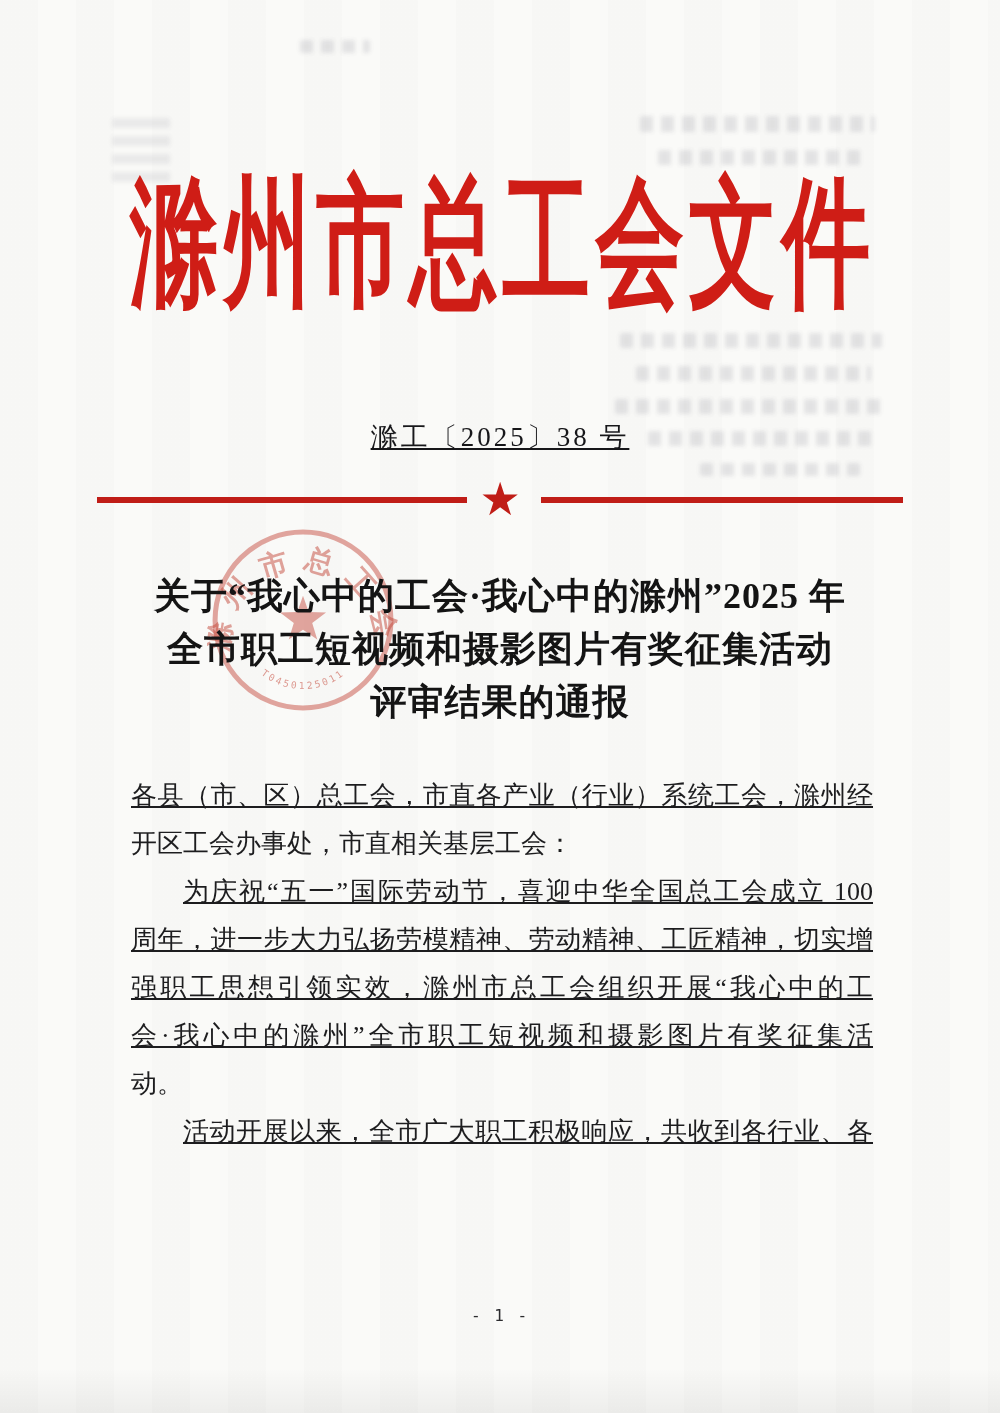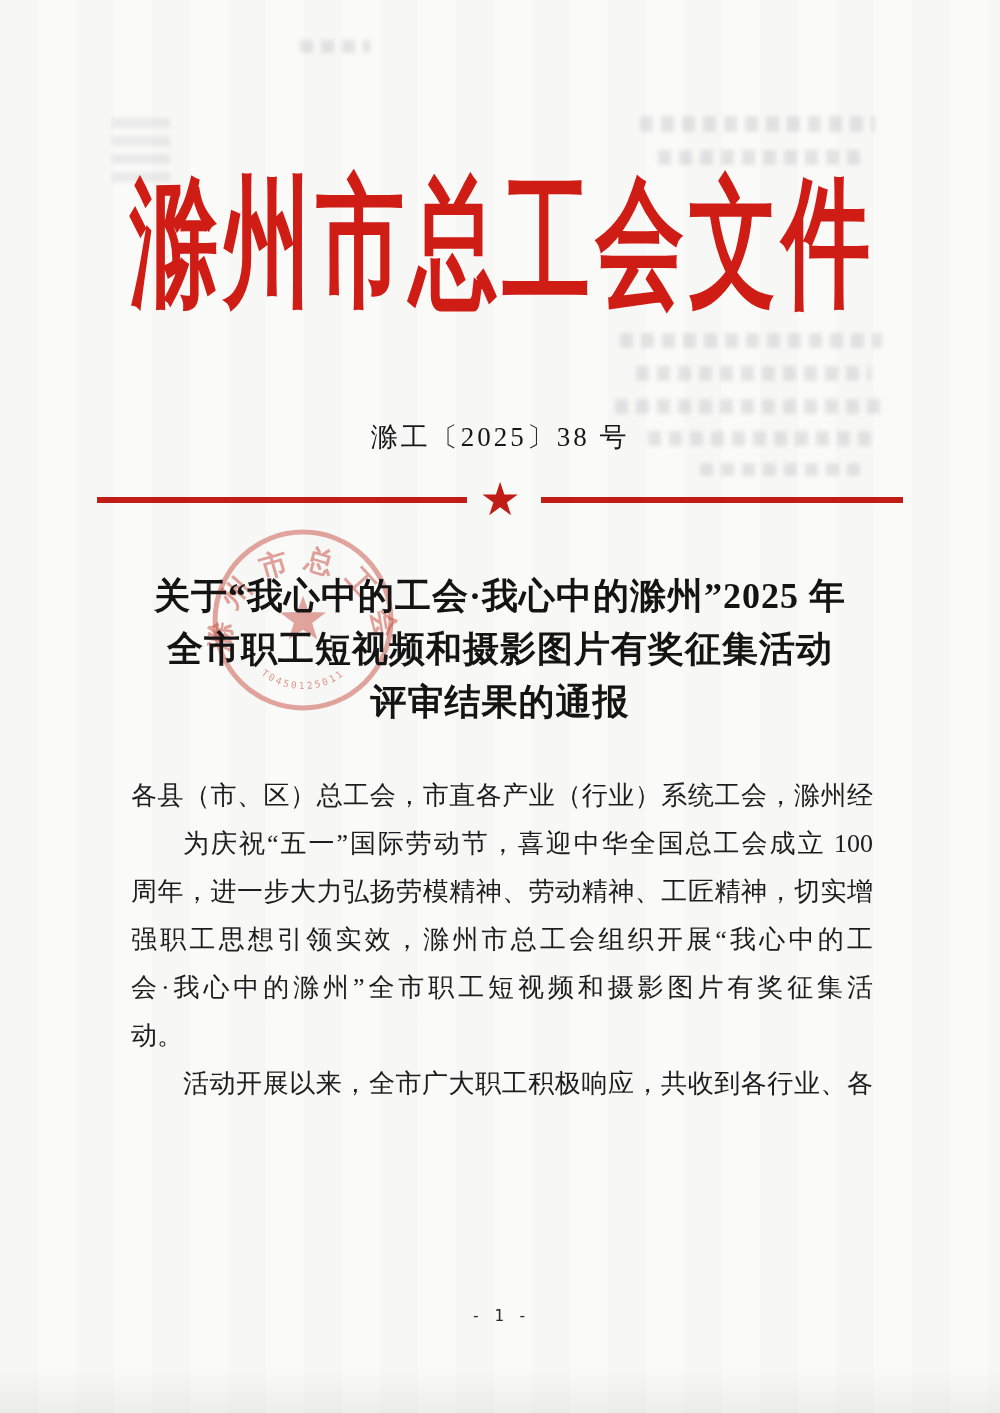--- a/index.html
+++ b/index.html
@@ -27,21 +27,21 @@
   .masthead{
     position:absolute;left:130px;top:199px;width:740px;height:92px;
     display:flex;justify-content:space-between;align-items:center;
     font-size:88px;line-height:92px;font-weight:700;color:#cf1d16;
     transform:scaleY(1.6);transform-origin:50% 50%;
     white-space:nowrap;
   }
   
   .doc-number{
     position:absolute;left:0;top:419px;width:100%;
-    text-align:center;font-size:27px;letter-spacing:3px;color:#17171a;
+    text-align:center;font-size:27px;letter-spacing:3px;color:#17171a;text-decoration:underline;
   }
   
   .divider{position:absolute;left:97px;top:497px;width:806px;height:6px;}
   .divider .bar{position:absolute;top:0;height:6px;background:#c01d17;}
   .divider .bar.left{left:0;width:370px;}
   .divider .bar.right{right:0;width:362px;}
   .divider .star{
     position:absolute;left:403px;top:-21px;transform:translateX(-50%);
     font-size:46px;line-height:46px;color:#c01d17;
     font-family:"DejaVu Sans","Liberation Sans",sans-serif;
@@ -57,21 +57,21 @@
     position:absolute;left:100px;top:570px;width:800px;z-index:2;
     text-align:center;font-size:36px;line-height:53px;font-weight:700;
     color:#141414;letter-spacing:1px;margin:0;
   }
   
   .body-text{
     position:absolute;left:131px;top:772px;width:742px;z-index:2;
     font-size:26px;color:#1d1d1f;
   }
   .line{height:48px;line-height:48px;white-space:nowrap;}
-  .line.fill{white-space:normal;text-align:justify;text-align-last:justify;text-justify:inter-ideograph;}
+  .line.fill{white-space:normal;text-align:justify;text-align-last:justify;text-justify:inter-ideograph;text-decoration:underline;}
   .line.indent{padding-left:52px;}
   
   .page-number{
     position:absolute;left:0;top:1306px;width:100%;
     text-align:center;font-size:16px;letter-spacing:2px;color:#2b2b2e;
     font-family:"DejaVu Sans Mono","Liberation Mono",monospace;
   }
   .bottom-shade{
     position:absolute;left:0;bottom:0;width:100%;height:45px;
     background:linear-gradient(to bottom, rgba(0,0,0,0), rgba(0,0,0,0.05));
@@ -127,20 +127,21 @@
   </svg>
 
   <h1 class="title">
     <div>关于“我心中的工会·我心中的滁州”2025 年</div>
     <div>全市职工短视频和摄影图片有奖征集活动</div>
     <div>评审结果的通报</div>
   </h1>
 
   <div class="body-text">
     <div class="line fill">各县（市、区）总工会，市直各产业（行业）系统工会，滁州经</div>
+    <div class="line">开区工会办事处，市直相关基层工会：</div>
     <div class="line fill indent">为庆祝“五一”国际劳动节，喜迎中华全国总工会成立 100</div>
     <div class="line fill">周年，进一步大力弘扬劳模精神、劳动精神、工匠精神，切实增</div>
     <div class="line fill">强职工思想引领实效，滁州市总工会组织开展“我心中的工</div>
     <div class="line fill">会·我心中的滁州”全市职工短视频和摄影图片有奖征集活</div>
     <div class="line">动。</div>
     <div class="line fill indent">活动开展以来，全市广大职工积极响应，共收到各行业、各</div>
   </div>
 
   <div class="page-number">- 1 -</div>
 

